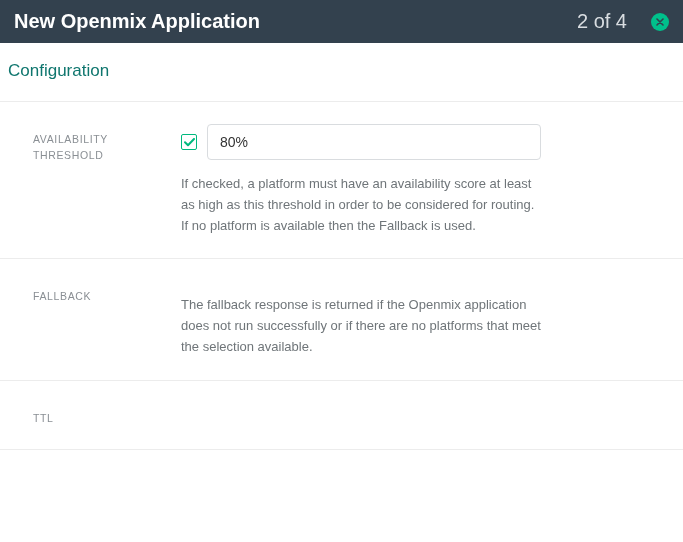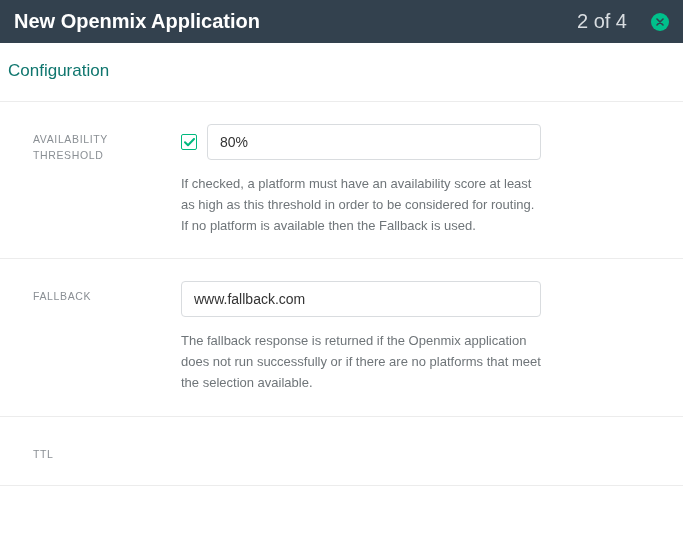--- a/index.html
+++ b/index.html
@@ -127,22 +127,19 @@
       </div>
       <input type="text" class="text-input" value="80%" style="">
     </div>
     <div class="help-text">If checked, a platform must have an availability score at least as high as this threshold in order to be considered for routing. If no platform is available then the Fallback is used.</div>
   </div>
 </div>
 
 <div class="form-row">
   <div class="form-label">FALLBACK</div>
   <div class="form-body">
-    <div class="input-line">
-      <input type="text" class="text-input" value="www.fallback.com" style="">
-    </div>
     <div class="help-text">The fallback response is returned if the Openmix application does not run successfully or if there are no platforms that meet the selection available.</div>
   </div>
 </div>
 
 <div class="form-row">
   <div class="form-label">TTL</div>
 </div>
 
 </body></html>

